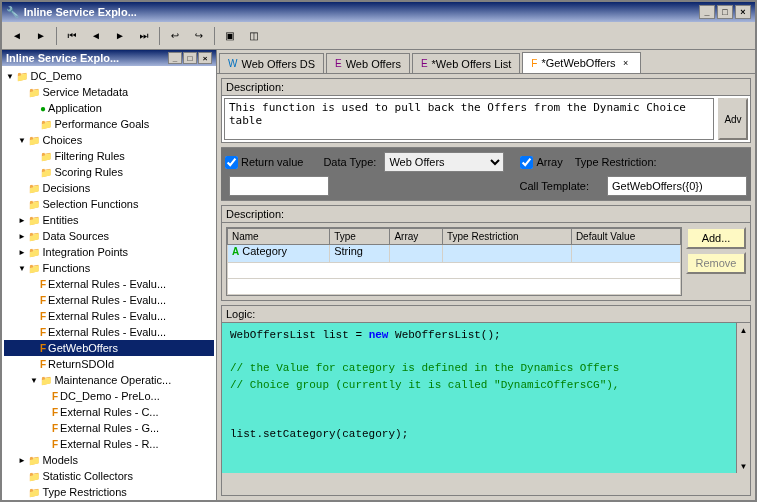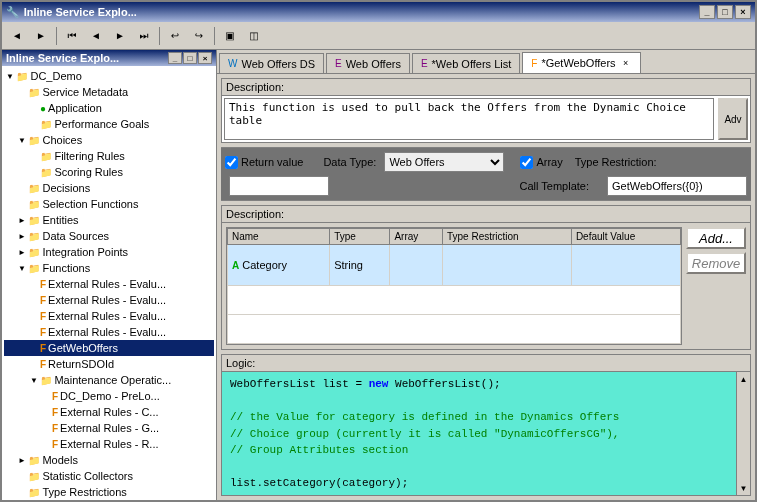--- a/index.html
+++ b/index.html
@@ -46,25 +46,25 @@
     .adv-btn { width: 30px; background: #d4d0c8; border: 2px outset #d4d0c8; font-size: 10px; cursor: pointer; writing-mode: horizontal-tb; align-self: stretch; display: flex; align-items: center; justify-content: center; }
     .input-text { border: 1px solid #808080; height: 20px; padding: 1px 4px; font-size: 11px; background: white; }
     .checkbox-label { display: flex; align-items: center; gap: 3px; cursor: pointer; }
 
     
     .params-header { padding: 2px 4px; font-size: 11px; background: #d4d0c8; border-bottom: 1px solid #808080; }
     .params-content { display: flex; gap: 4px; padding: 4px; }
     .params-table-wrap { flex: 1; border: 1px solid #808080; background: white; }
     .params-table { width: 100%; border-collapse: collapse; }
     .params-table th { background: #d4d0c8; border: 1px solid #808080; padding: 2px 4px; text-align: left; font-size: 10px; font-weight: normal; }
-    .params-table td { border: 1px solid #d4d0c8; padding: 14px 4px; font-size: 11px; vertical-align: top; height: 18px; }
+    .params-table td { border: 1px solid #d4d0c8; padding: 0 4px; font-size: 11px; vertical-align: top; height: 18px; }
     .params-table tr.selected td { background: #cce8ff; }
     .param-icon { color: #00aa00; font-size: 10px; font-weight: bold; }
     .params-buttons { display: flex; flex-direction: column; gap: 3px; }
-    .params-btn { width: 60px; height: 22px; background: #ffffff; border: 2px outset #d4d0c8; font-size: 13px; cursor: pointer; font-style: italic; }
+    .params-btn { width: 60px; height: 22px; background: #fef9c3; border: 2px outset #d4d0c8; font-size: 11px; cursor: pointer; }
     .params-btn:disabled { color: #808080; cursor: default; }
 
     
     .logic-header { padding: 2px 4px; font-size: 11px; background: #d4d0c8; border-bottom: 1px solid #808080; }
     .logic-content { padding: 0; background: white; height: 150px; overflow: hidden; position: relative; }
     .logic-scrollbar { position: absolute; right: 0; top: 0; width: 14px; height: 100%; background: #d4d0c8; border-left: 1px solid #808080; display: flex; flex-direction: column; }
     .scroll-arrow { height: 14px; display: flex; align-items: center; justify-content: center; font-size: 8px; cursor: pointer; }
     .scroll-track { flex: 1; background: #d4d0c8; }
 
     
@@ -402,21 +402,21 @@
           <div class="logic-header">
             <span>Logic:</span>
           </div>
           <div class="logic-content">
             <div style="flex:1; overflow:hidden; height:100%; display:flex; flex-direction:row;">
               <div style="flex:1; padding:4px 8px; overflow:hidden; font-family:'Courier New',monospace; font-size:11px; line-height:1.5; background:#5eead4;">
                 <span class="code-pre"><span class="code-normal">WebOffersList list = </span><span class="code-blue">new</span><span class="code-normal"> WebOffersList();</span></span><br>
                 <br>
                 <span class="code-pre code-comment">// the Value for category is defined in the Dynamics Offers</span><br>
                 <span class="code-pre code-comment">// Choice group (currently it is called "DynamicOffersCG"),</span><br>
-                <span class="code-pre code-comment">// Group Attributes section</span><br>
+                <br>
                 <br>
                 <span class="code-pre code-normal">list.setCategory(category);</span><br>
                 <br>
                 <br>
                 <br>
                 
               </div>
               <div class="logic-scrollbar">
                 <div class="scroll-arrow">▲</div>
                 <div class="scroll-track"></div>

